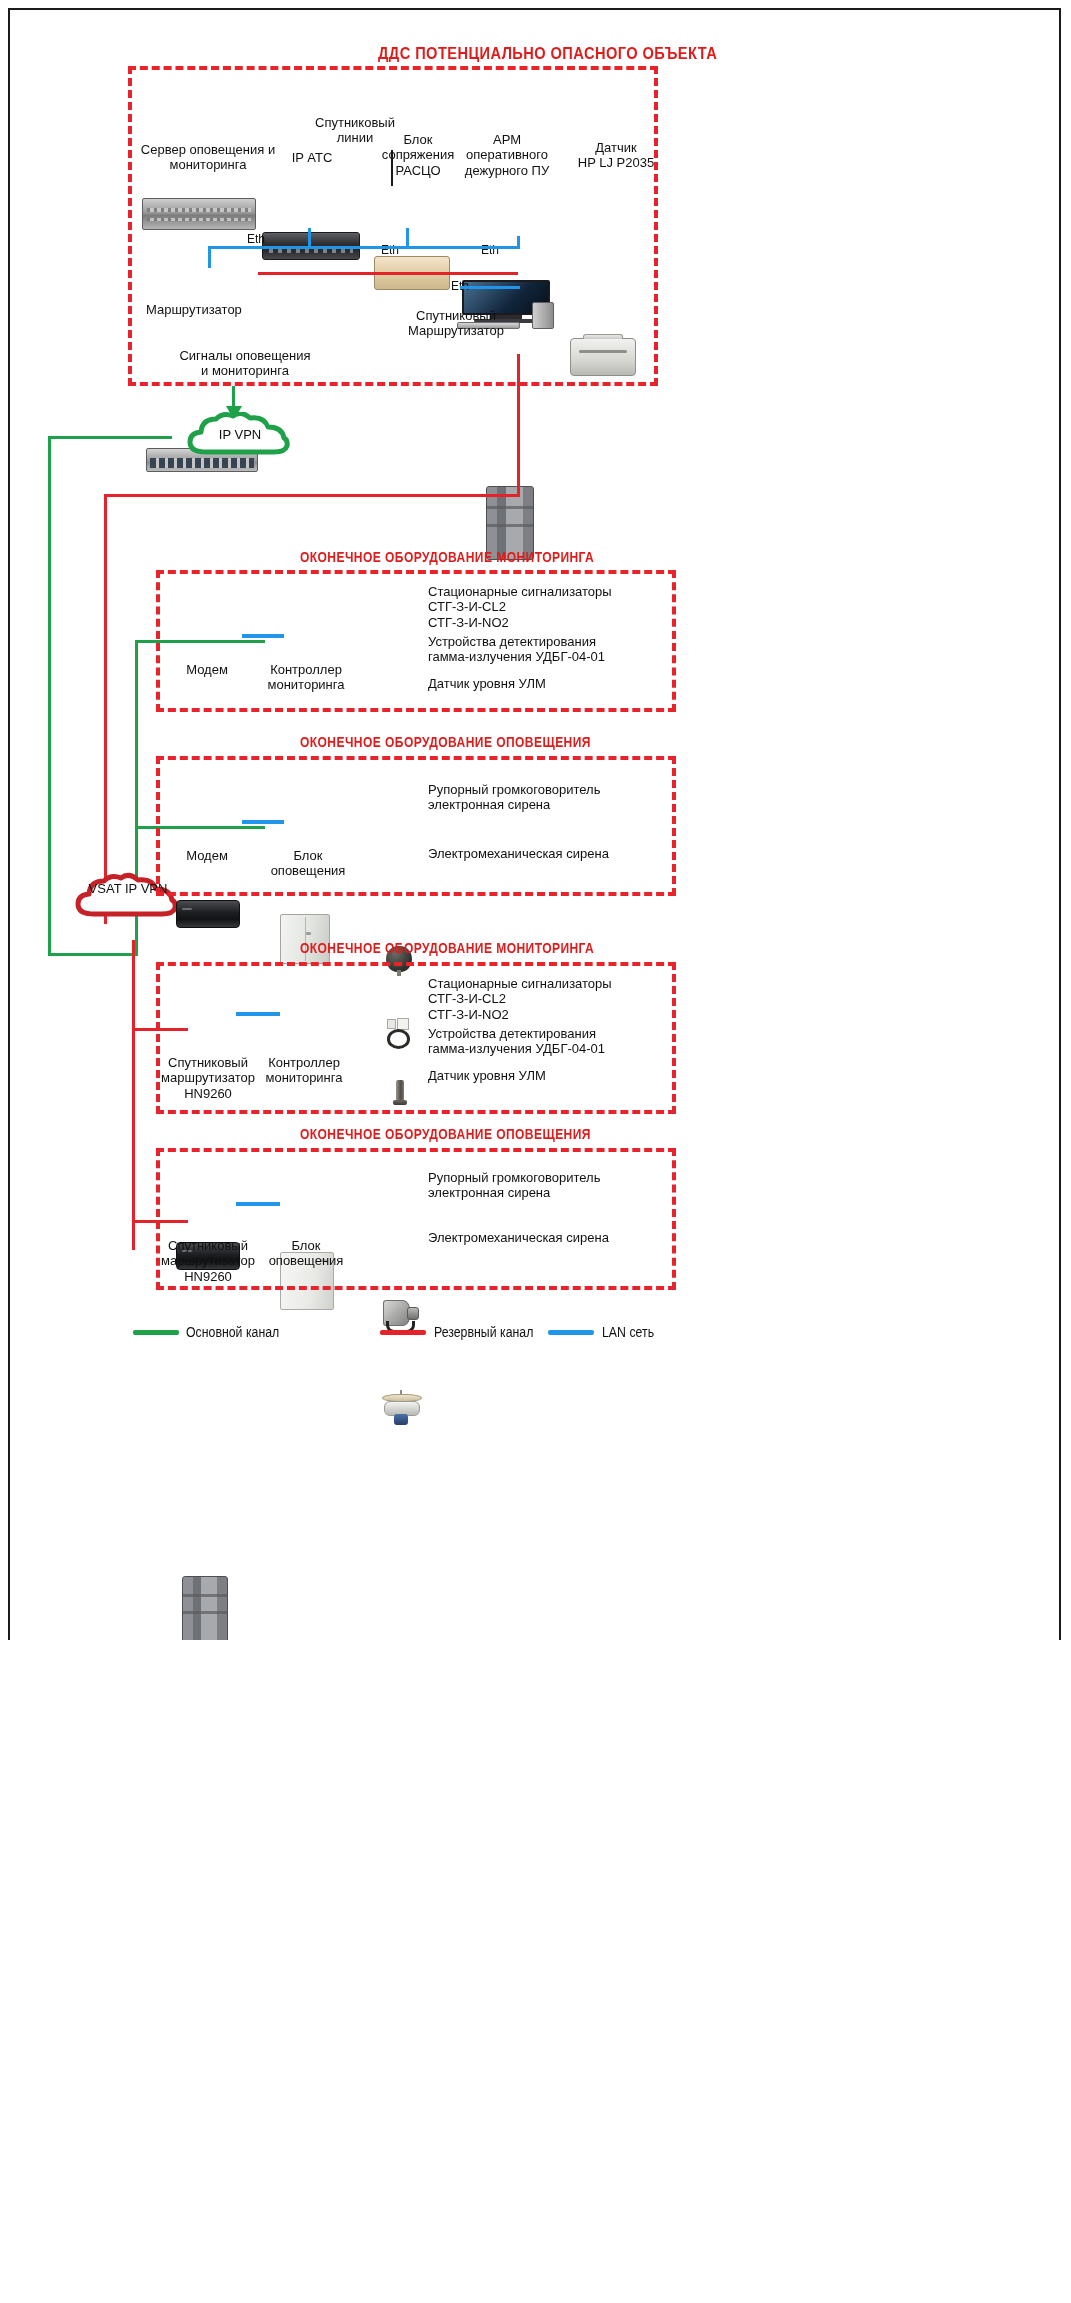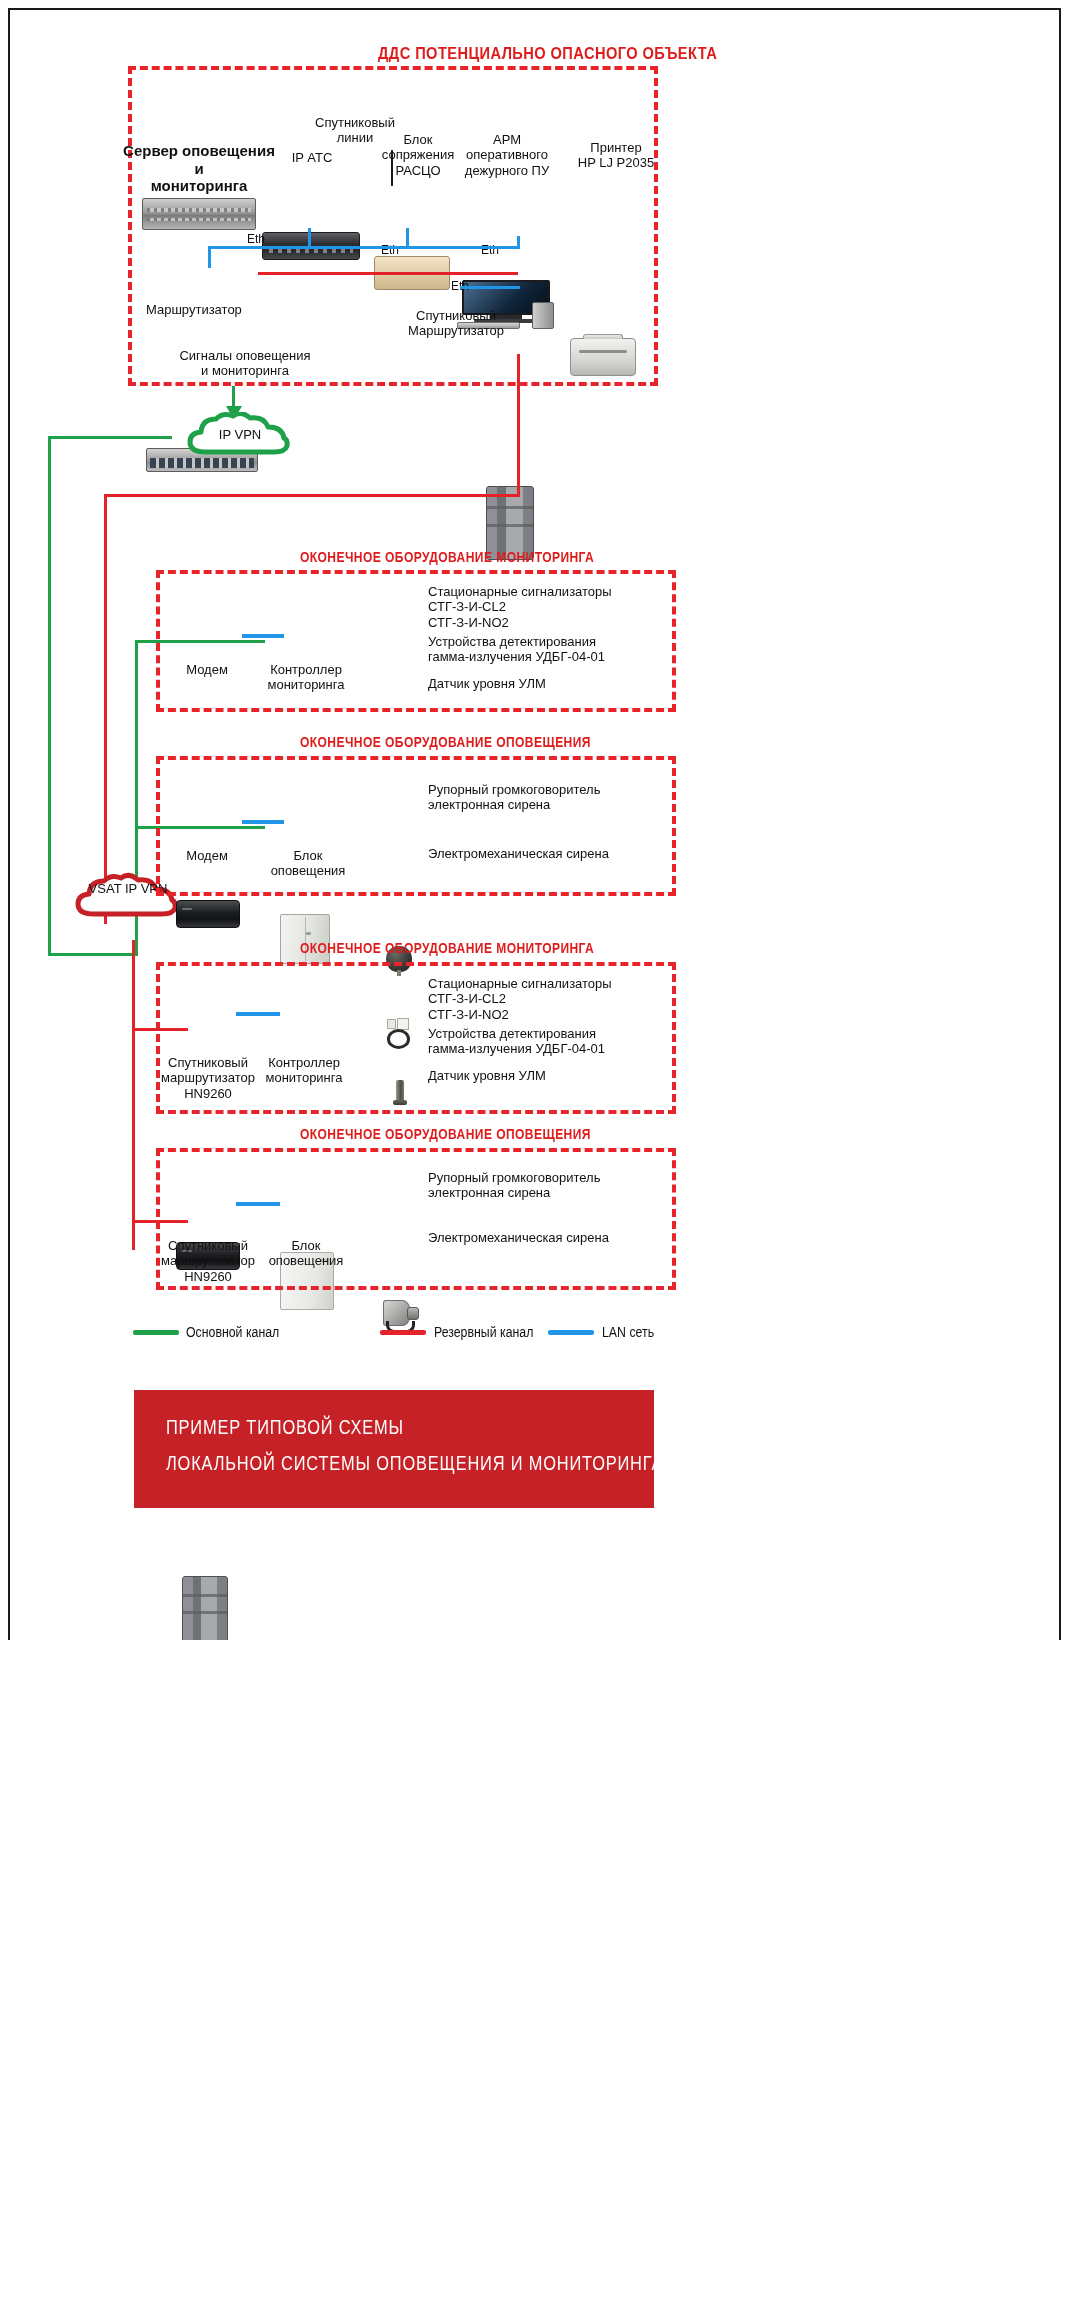--- a/index.html
+++ b/index.html
@@ -137,33 +137,33 @@
 </style>
 </head>
 <body>
 
 <div id="page">
  <div id="frame"></div>
 
  <div class="hdr" style="left:378px;top:44px;font-size:17px;">ДДС ПОТЕНЦИАЛЬНО ОПАСНОГО ОБЪЕКТА</div>
  <div class="dashbox" style="left:128px;top:66px;width:530px;height:320px;"></div>
 
- <div class="lbl" style="left:119px;top:142px;width:160px;font-size:15px;font-weight:bold;">Сервер оповещения и
+ <div class="lbl" style="left:128px;top:142px;width:160px;font-size:13px;">Сервер оповещения и
 мониторинга</div>
  <div class="lbl" style="left:272px;top:150px;width:80px;font-size:13px;">IP АТС</div>
  <div class="lbl" style="left:300px;top:115px;width:110px;font-size:13px;">Спутниковый
 линии</div>
  <div class="ln" style="left:391px;top:150px;width:2px;height:36px;background:#1a1a1a;"></div>
  <div class="lbl" style="left:370px;top:132px;width:96px;font-size:13px;">Блок
 сопряжения
 РАСЦО</div>
  <div class="lbl" style="left:452px;top:132px;width:110px;font-size:13px;">АРМ
 оперативного
 дежурного ПУ</div>
- <div class="lbl" style="left:564px;top:140px;width:104px;font-size:13px;">Принтер
+ <div class="lbl" style="left:564px;top:140px;width:104px;font-size:13px;">Датчик
 HP LJ P2035</div>
 
  <div class="dev server" style="left:142px;top:198px;width:112px;height:30px;"></div>
  <div class="dev pbx" style="left:262px;top:200px;width:96px;height:26px;"></div>
  <div class="dev beige" style="left:374px;top:196px;width:74px;height:32px;"></div>
  <div class="dev monitor" style="left:462px;top:186px;width:88px;height:48px;">
    <div class="scr"></div>
    <div class="stand"></div>
    <div class="base"></div>
    <div class="kb"></div>
@@ -338,17 +338,13 @@
  </div>
  <div class="lbl left" style="left:428px;top:1230px;width:250px;font-size:13px;">Электромеханическая сирена</div>
 
  <div class="legend-line grn" style="left:133px;top:1330px;width:46px;"></div>
  <div class="legend-txt" style="left:186px;top:1324px;font-size:14px;">Основной канал</div>
  <div class="legend-line red" style="left:380px;top:1330px;width:46px;"></div>
  <div class="legend-txt" style="left:434px;top:1324px;font-size:14px;">Резервный канал</div>
  <div class="legend-line lan" style="left:548px;top:1330px;width:46px;"></div>
  <div class="legend-txt" style="left:602px;top:1324px;font-size:14px;">LAN сеть</div>
 
- <div id="banner" style="left:134px;top:1390px;width:520px;height:118px;">
-   <div class="bl" style="left:32px;top:26px;font-size:20px;">ПРИМЕР ТИПОВОЙ СХЕМЫ</div>
-   <div class="bl" style="left:32px;top:62px;font-size:20px;">ЛОКАЛЬНОЙ  СИСТЕМЫ ОПОВЕЩЕНИЯ И МОНИТОРИНГА</div>
- </div>
 </div>
 
 </body></html>

